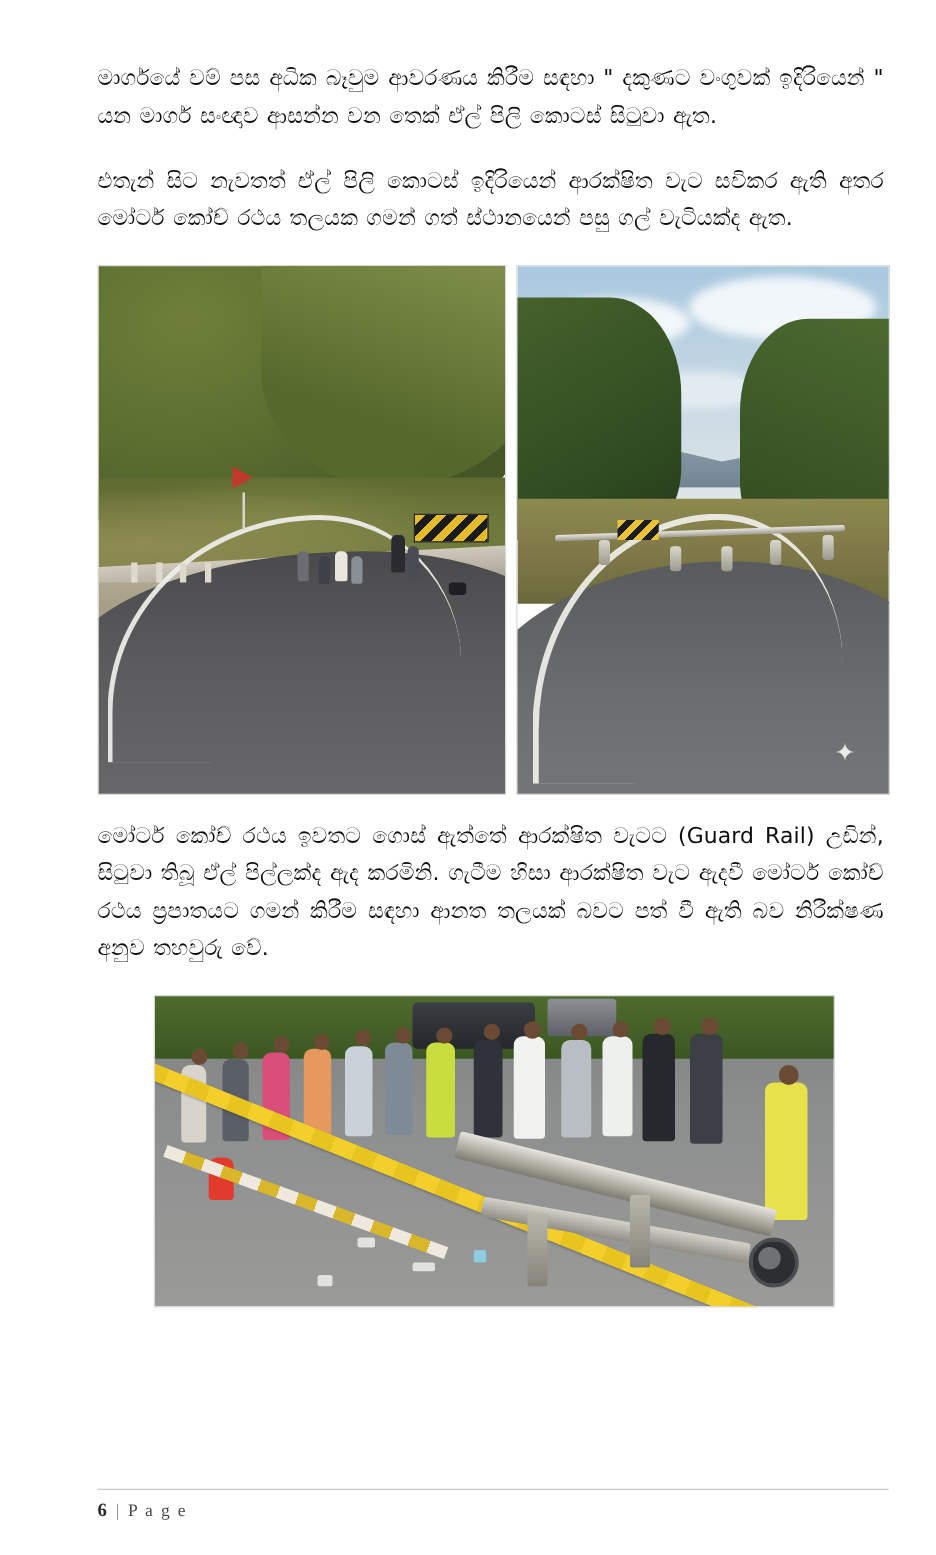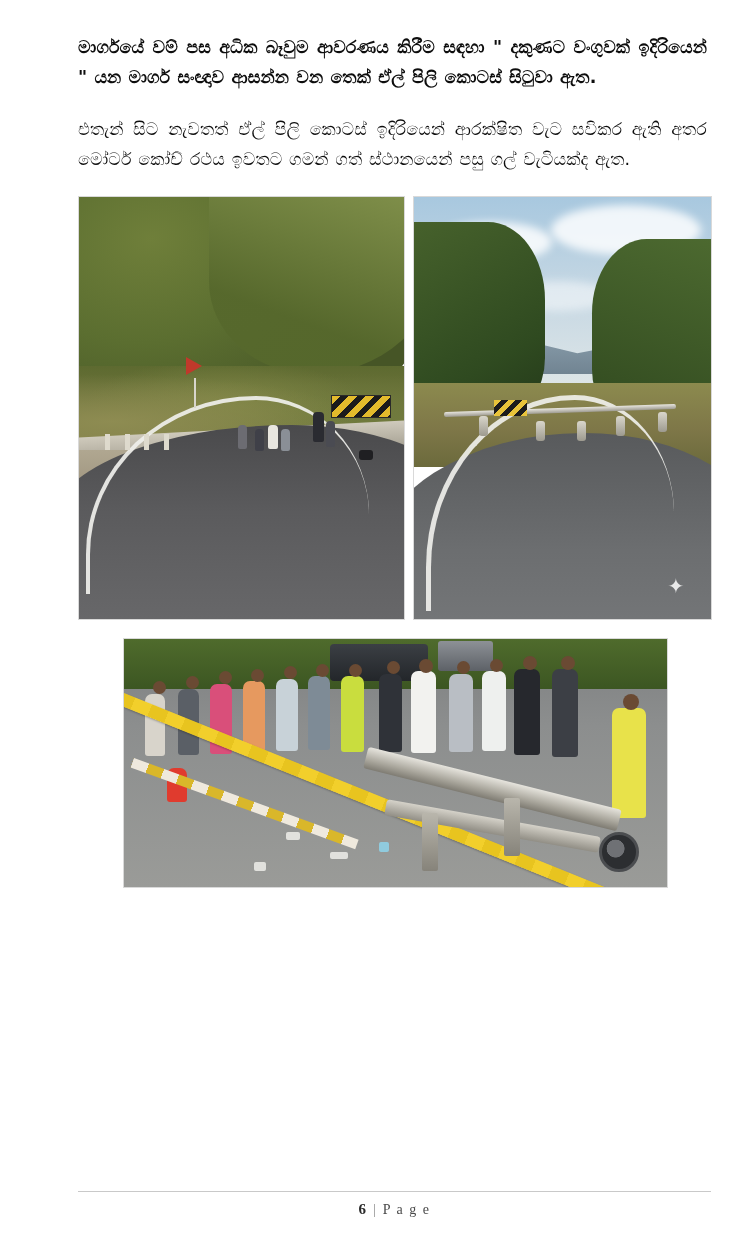--- a/index.html
+++ b/index.html
@@ -26,21 +26,21 @@
   .para {
     font-size: 17.5px;
     line-height: 30px;
     text-align: justify;
     margin: 0 0 22px 0;
     color: #0d0d0d;
     letter-spacing: 0.1px;
     word-spacing: 1px;
     padding-right: 4px;
   }
-  .para.first { margin-top: 4px; font-weight: bold; }
+  .para.first { margin-top: 20px; }
 
   
   .img-row {
     display: flex;
     gap: 8px;
     margin: 0 0 18px 0;
     width: 634px;
   }
   .photo {
     position: relative;
@@ -271,21 +271,21 @@
   }
 
   
   .footer {
     position: absolute;
     left: 78px;
     right: 38px;
     bottom: 26px;
     border-top: 1px solid #c9c9c9;
     padding-top: 8px;
-    text-align: center;
+    text-align: left;
     font-family: "Liberation Serif", serif;
   }
   .footer .pg {
     font-size: 15px;
     color: #2b2b2b;
     font-weight: bold;
   }
   .footer .sep {
     color: #8a8a8a;
     font-size: 14px;
@@ -297,21 +297,21 @@
     letter-spacing: 1.5px;
   }
   .footer-inline { display: inline-block; }
 </style>
 </head>
 <body>
 
 <div class="page">
 
   <p class="para first">මාර්ගයේ වම් පස අධික බෑවුම ආවරණය කිරීම සඳහා " දකුණට වංගුවක් ඉදිරියෙන් " යන මාර්ග සංඥාව ආසන්න වන තෙක් ඒල් පිලි කොටස් සිටුවා ඇත.</p>
-  <p class="para">එතැන් සිට නැවතත් ඒල් පිලි කොටස් ඉදිරියෙන් ආරක්ෂිත වැට සවිකර ඇති අතර මෝටර් කෝච් රථය ඉවතට ගමන් ගත් ස්ථානයෙන් පසු ගල් වැටියක්ද ඇත.</p>
+  <p class="para">එතැන් සිට නැවතත් ඒල් පිලි කොටස් ඉදිරියෙන් ආරක්ෂිත වැට සවිකර ඇති අතර මෝටර් කෝච් රථය තලයක ගමන් ගත් ස්ථානයෙන් පසු ගල් වැටියක්ද ඇත.</p>
 
   <div class="img-row">
 
     <div class="photo photo-left">
       <div class="p1-sky"></div>
       <div class="p1-hill"></div>
       <div class="p1-hill2"></div>
       <div class="p1-scrub"></div>
       <div class="p1-wall"></div>
       <div class="p1-verge"></div>
@@ -351,20 +351,21 @@
       <div class="p2-bollard" style="left:22%; top:52%;"></div>
       <div class="p2-bollard" style="left:41%; top:53%;"></div>
       <div class="p2-bollard" style="left:55%; top:53%;"></div>
       <div class="p2-bollard" style="left:68%; top:52%;"></div>
       <div class="p2-bollard" style="left:82%; top:51%;"></div>
       <div class="p2-sparkle">✦</div>
     </div>
 
   </div>
 
+  <p class="para">මෝටර් කෝච් රථය ඉවතට ගොස් ඇත්තේ ආරක්ෂිත වැටට (Guard Rail) උඩින්, සිටුවා තිබූ ඒල් පිල්ලක්ද ඇද කරමිනි. ගැටීම හිසා ආරක්ෂිත වැට ඇදවී මෝටර් කෝච් රථය ප්‍රපාතයට ගමන් කිරීම සඳහා ආනත තලයක් බවට පත් වී ඇති බව නිරීක්ෂණ අනුව තහවුරු වේ.</p>
 
   <div class="photo-wide-wrap">
     <div class="photo photo-wide">
       <div class="p3-road"></div>
       <div class="p3-green"></div>
       <div class="p3-veh"></div>
       <div class="p3-veh2"></div>
 
       <div class="p3-person" style="left:4%;  top:22%; width:20px; height:62px; background:#d8d4cb;"></div>
       <div class="p3-head" style="left:5.5%; top:17%; width:13px; height:13px;"></div>

